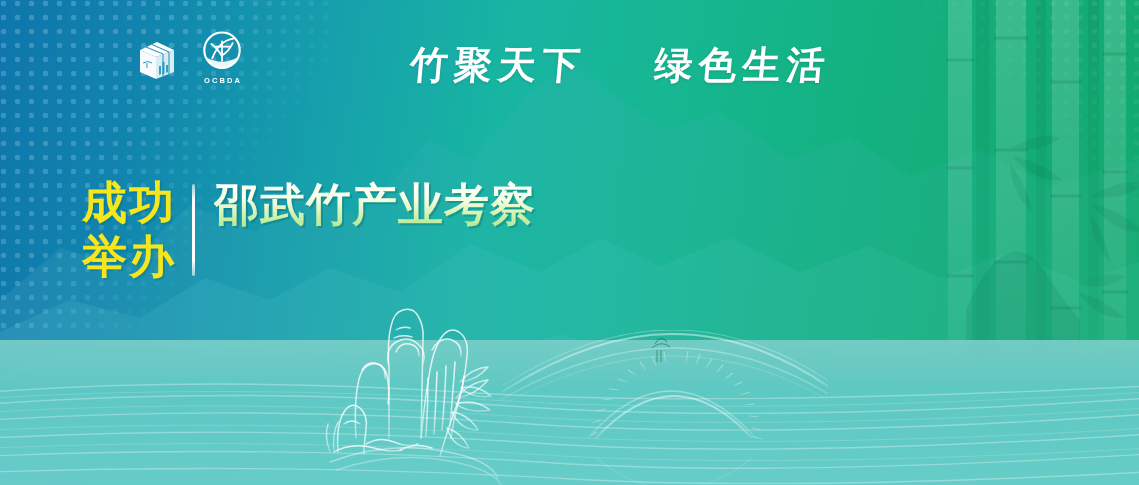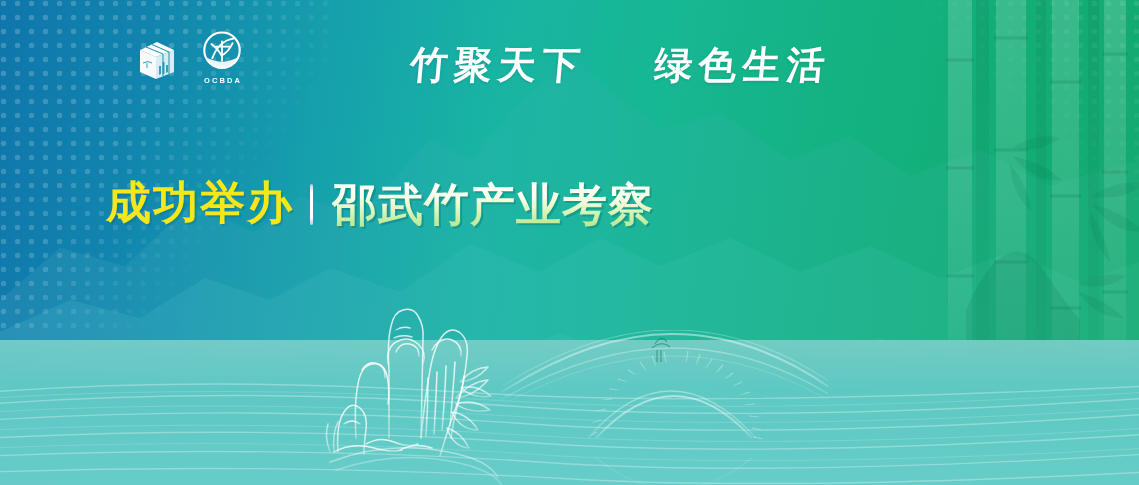--- a/index.html
+++ b/index.html
@@ -77,38 +77,37 @@
     transform:skewX(-5deg);
   }
   .slogan .gap { display:inline-block; width:30px; }
 
   
   .title-block {
     position:absolute; left:82px; top:176px;
     display:flex; align-items:stretch;
   }
   .lead {
-    display:flex; flex-direction:row;
+    display:flex; flex-direction:column;
     justify-content:center;
     font-size:45px; line-height:54px;
     font-weight:700;
     color:#f6e71c;
     letter-spacing:2px;
     text-shadow:2px 2px 0 rgba(0,90,95,0.22);
     padding-right:16px;
-    margin-left:24px;
   }
   .divider {
     width:3px;
     background:linear-gradient(180deg, rgba(255,255,255,0.55), #ffffff 18%, #ffffff 82%, rgba(255,255,255,0.55));
     margin:8px 0 8px 0;
     border-radius:2px;
   }
   .headlines {
-    display:flex; flex-direction:column; justify-content:center;
+    display:flex; flex-direction:column; justify-content:flex-start;
     padding-left:19px;
   }
   .hl {
     font-size:45px; line-height:57px;
     font-weight:700;
     letter-spacing:1px;
     white-space:nowrap;
     background:linear-gradient(180deg,#ffffff 0%,#fbffe8 38%,#cdf0a8 72%,#a6e38a 100%);
     -webkit-background-clip:text;
     background-clip:text;

